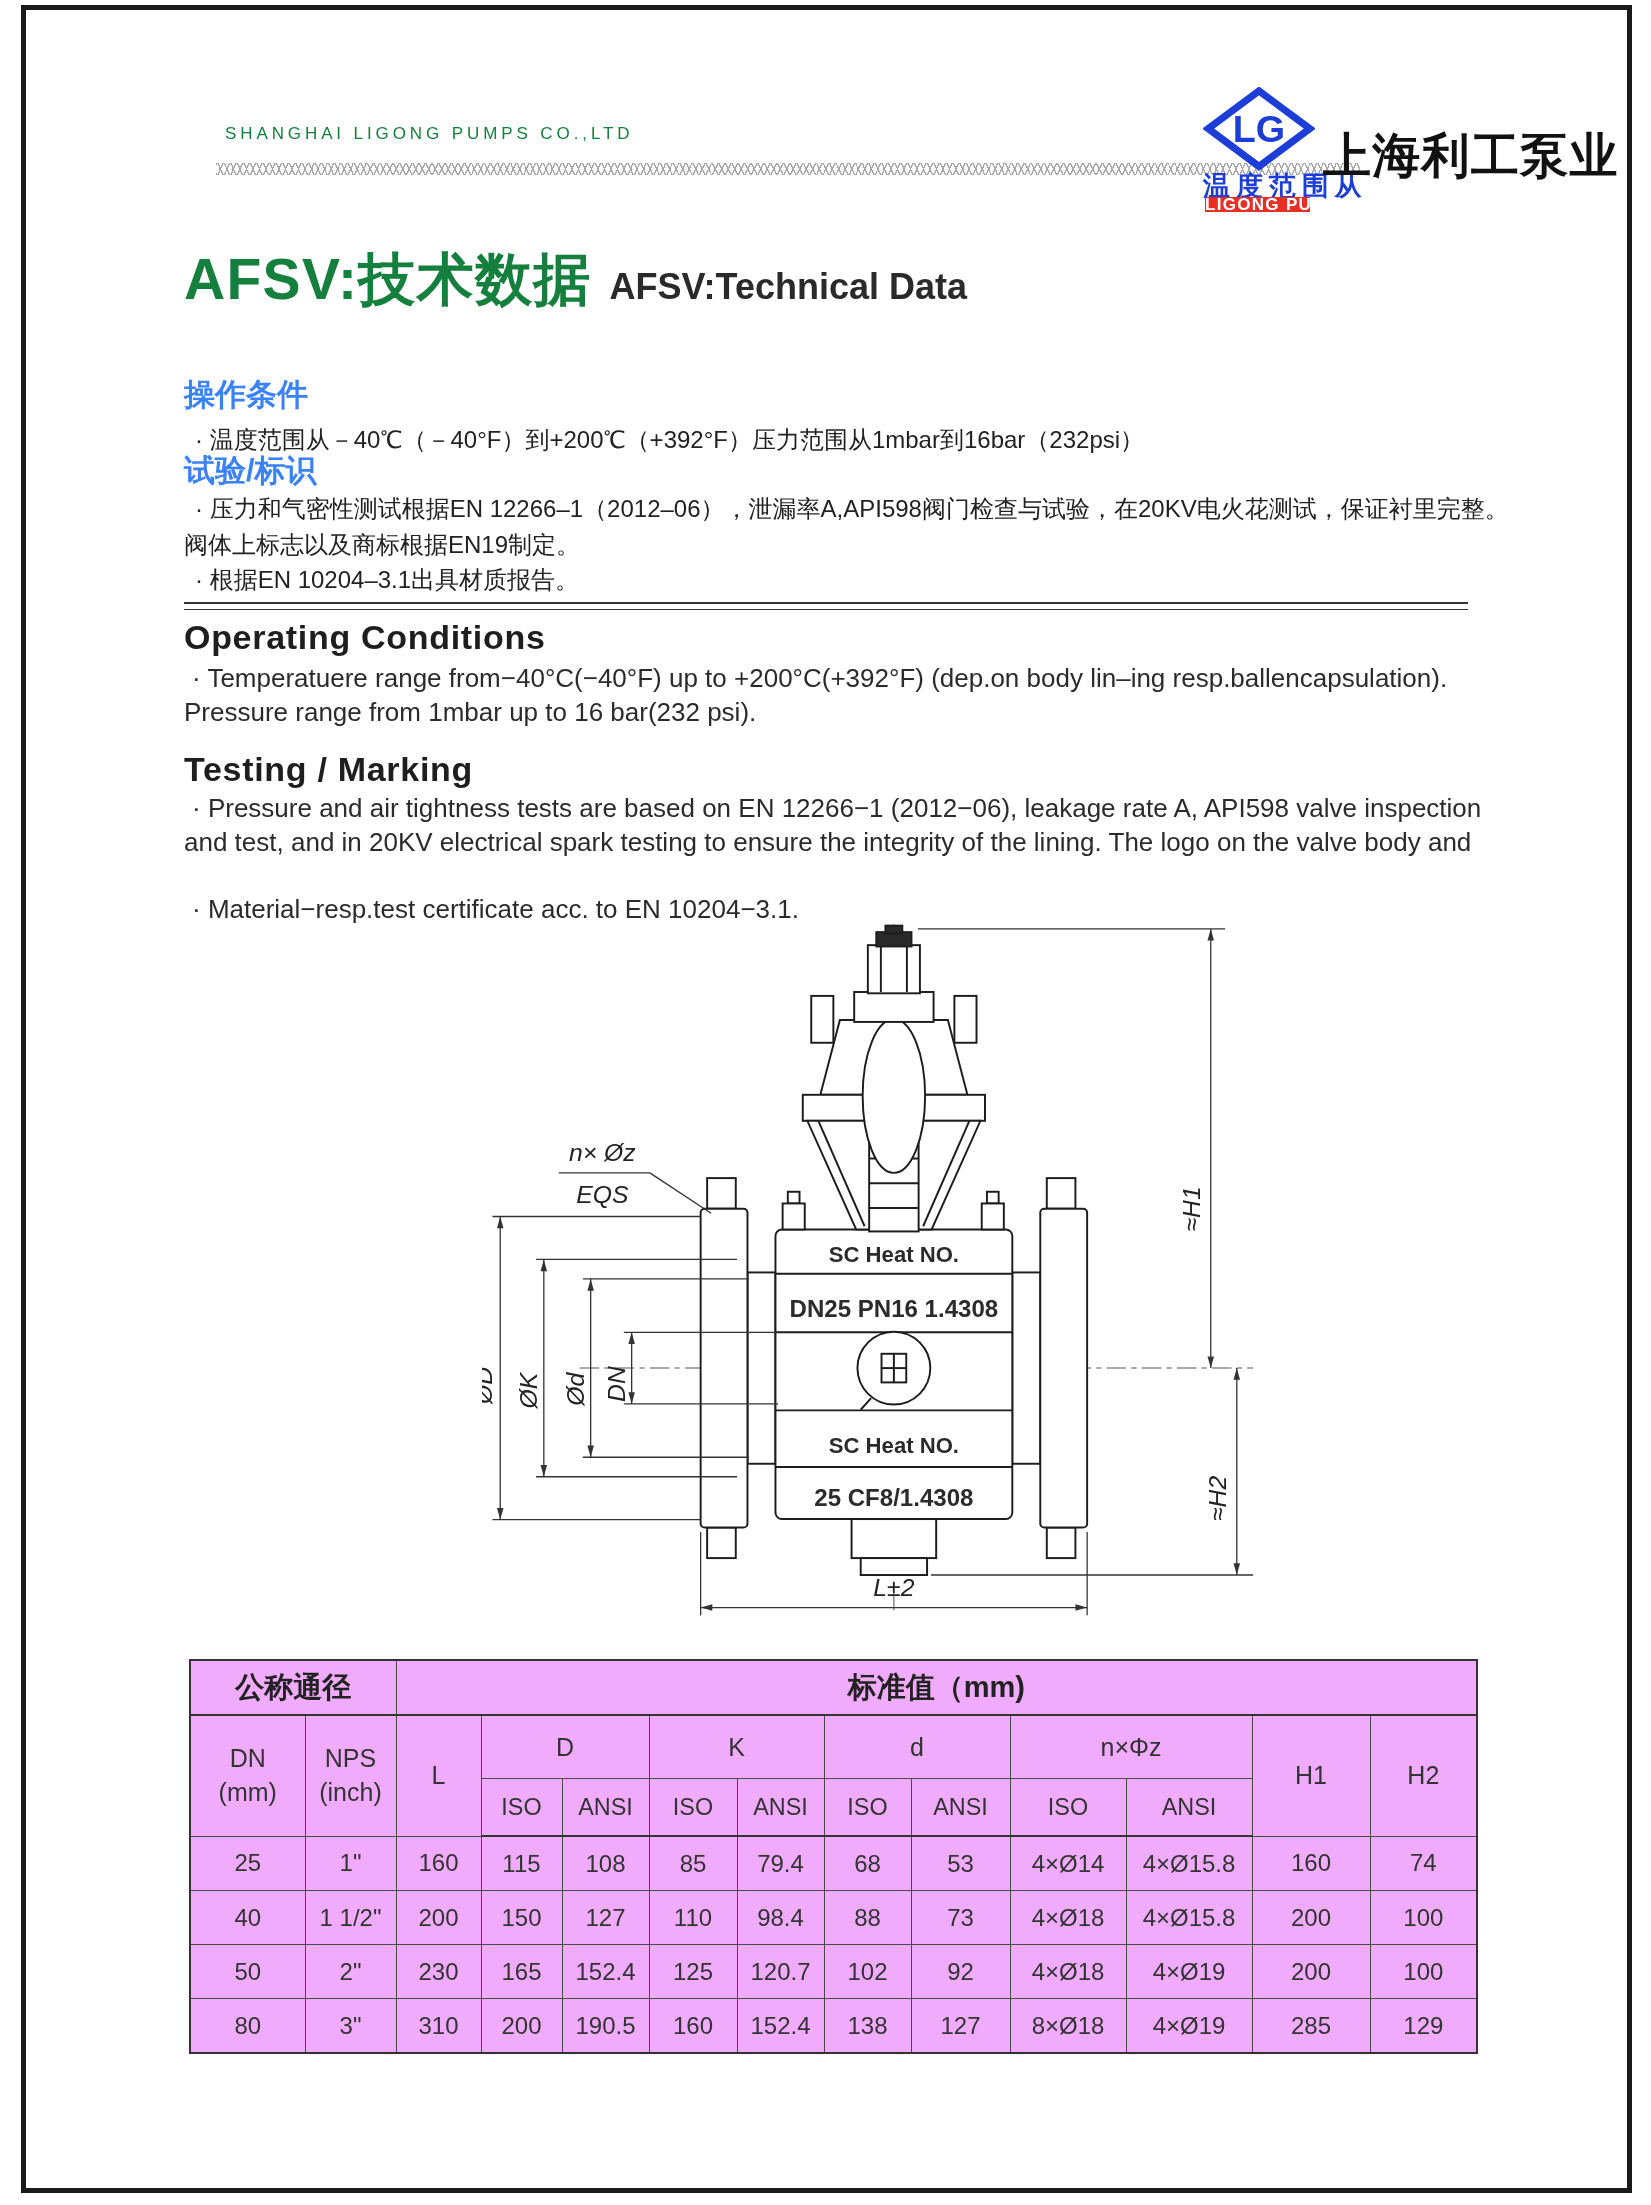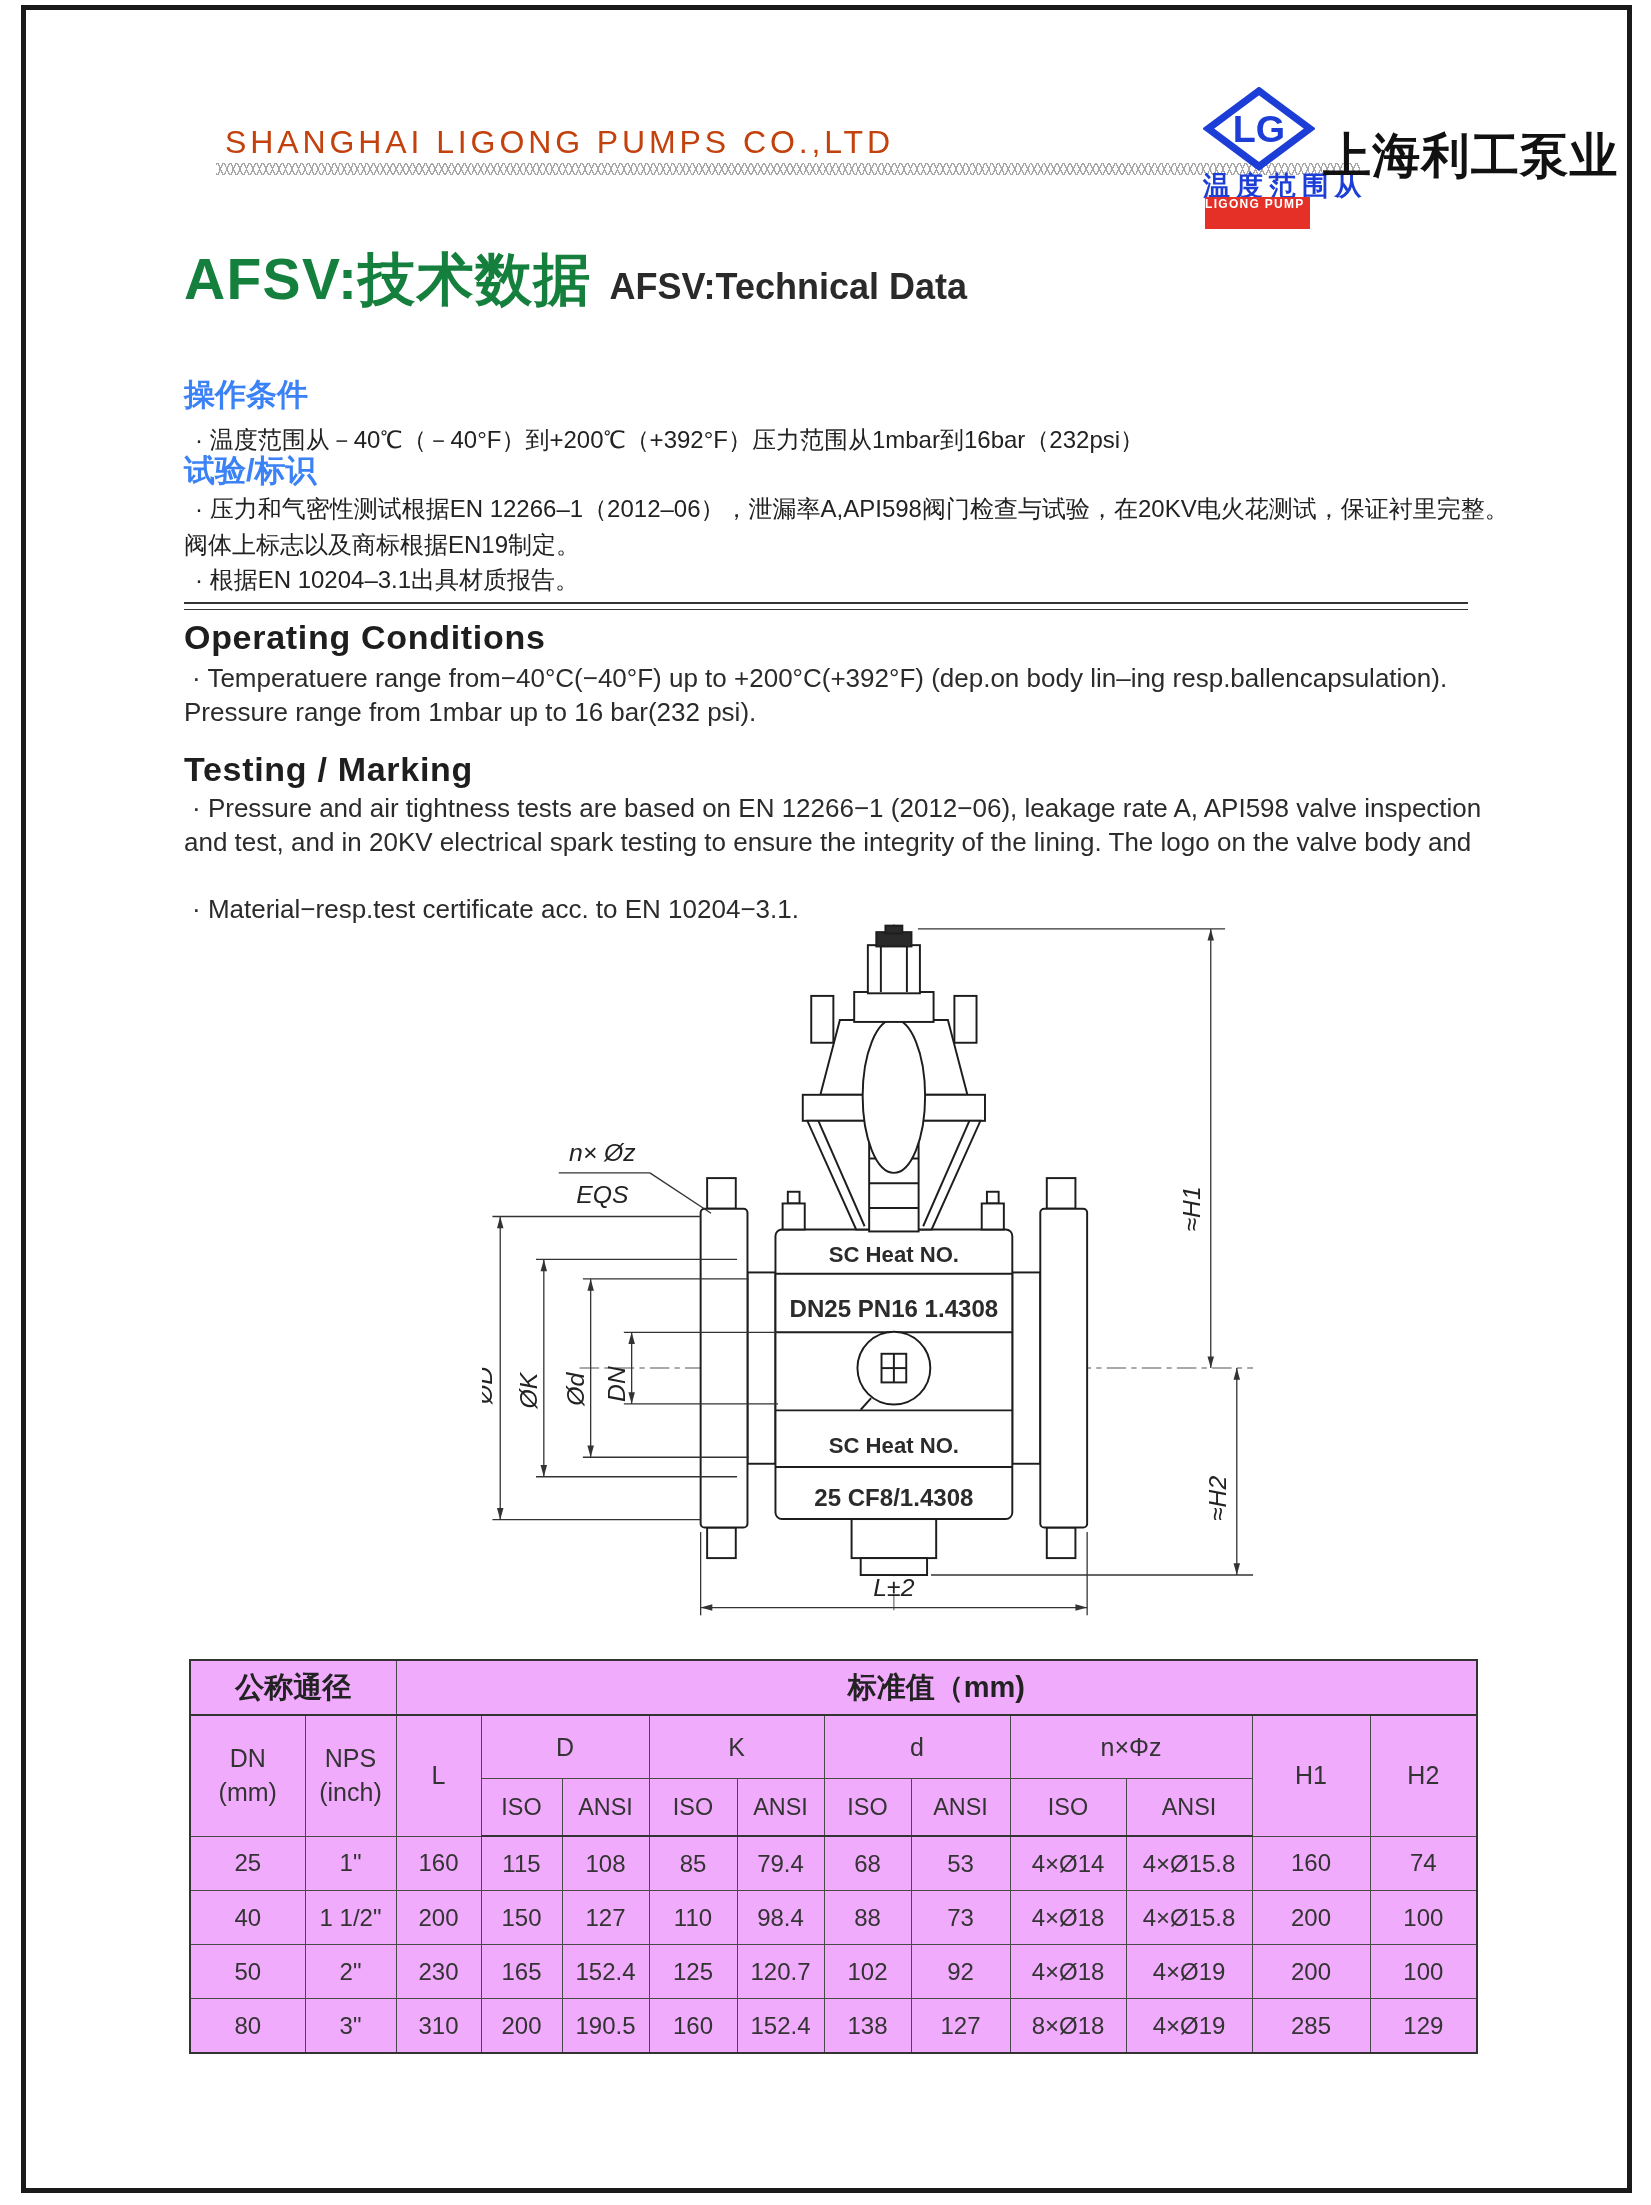--- a/index.html
+++ b/index.html
@@ -2,29 +2,29 @@
 <html style="font-size:10.4px"><head>
 <meta charset="utf-8">
 <style>
   html,body{margin:0;padding:0;background:#fff;}
   .page{position:relative;width:1651px;height:2205px;background:#fff;overflow:hidden;
         font-family:"Liberation Sans",sans-serif;color:#222;}
   .frame{position:absolute;left:21px;top:5.2px;right:19.5px;bottom:11.7px;border:5.2px solid #1a1a1a;}
   .abs{position:absolute;white-space:nowrap;}
 
   
-  .company{left:225px;top:124px;font-size:32px;letter-spacing:3.9px;color:#c2410c;font-weight:500;}
+  .company{left:225px;top:124px;font-size:17px;letter-spacing:3.9px;color:#15803d;font-weight:500;}
   .zigzag{left:216px;top:163px;width:1144px;height:11.7px;opacity:.75;
     background:
       repeating-linear-gradient(65deg,#8a8a8a 0 1.3px,transparent 1.3px 5.9px),
       repeating-linear-gradient(115deg,#8a8a8a 0 1.3px,transparent 1.3px 5.9px);}
   .logo-cn{left:1203px;top:168px;width:111px;font-size:27px;font-weight:700;letter-spacing:5.9px;
            color:#1c3ed6;text-align:center;}
-  .logo-banner{left:1205px;top:197px;width:105px;height:32px;background:#e53028;color:#fff;
-           font-size:12px;font-weight:700;letter-spacing:1.3px;text-align:left;line-height:15.6px;}
+  .logo-banner{left:1205px;top:197px;width:105px;height:15px;background:#e53028;color:#fff;
+           font-size:17px;font-weight:700;letter-spacing:1.3px;text-align:right;line-height:15.6px;}
   .company-cn{left:1323px;top:124px;font-size:48px;font-weight:700;color:#111;letter-spacing:1.3px;}
 
   
   .title-row{left:184px;top:242px;display:flex;align-items:baseline;gap:18px;}
   .title-cn{font-size:57px;font-weight:700;color:#15803d;letter-spacing:1.3px;}
   .title-en{font-size:36px;font-weight:700;color:#2a2a2a;}
 
   .h-cn{font-size:31px;font-weight:700;color:#3b82f6;}
   .b-cn{font-size:24px;color:#222;}
   .h-en{font-size:34px;font-weight:700;color:#1e1e1e;letter-spacing:0.7px;}

